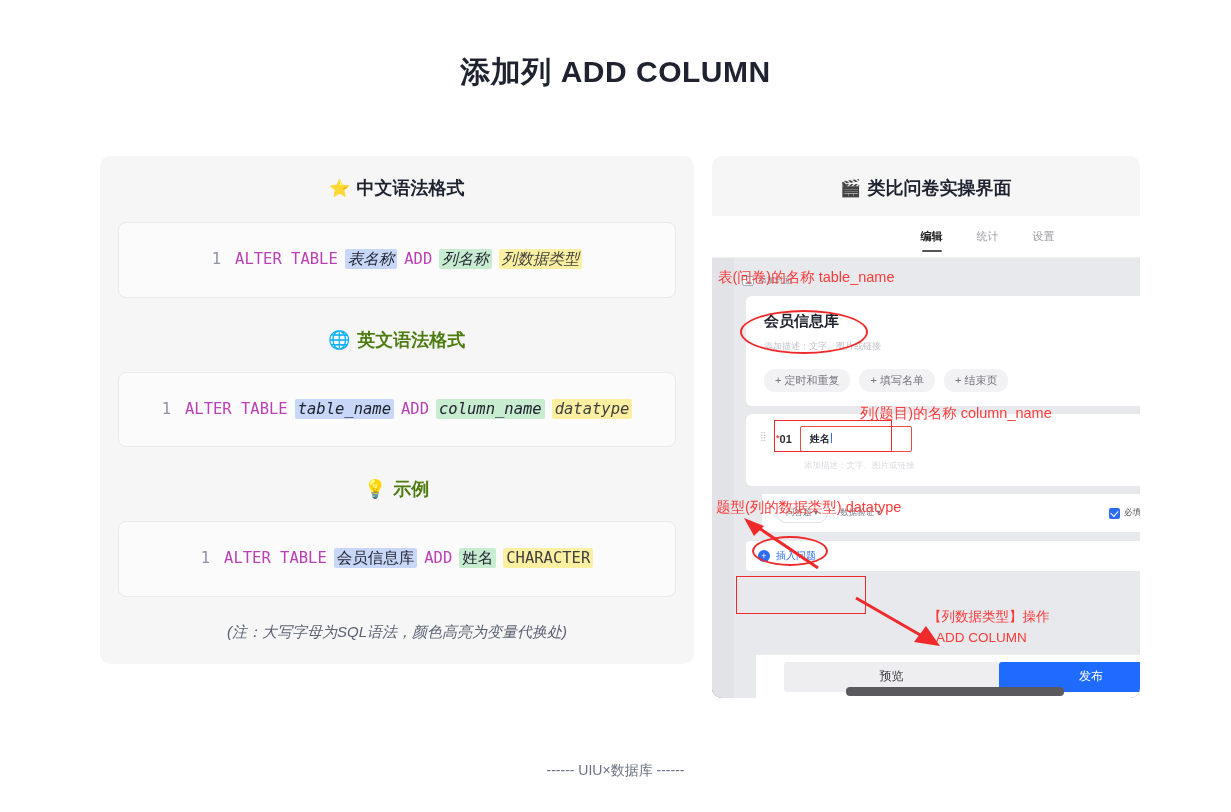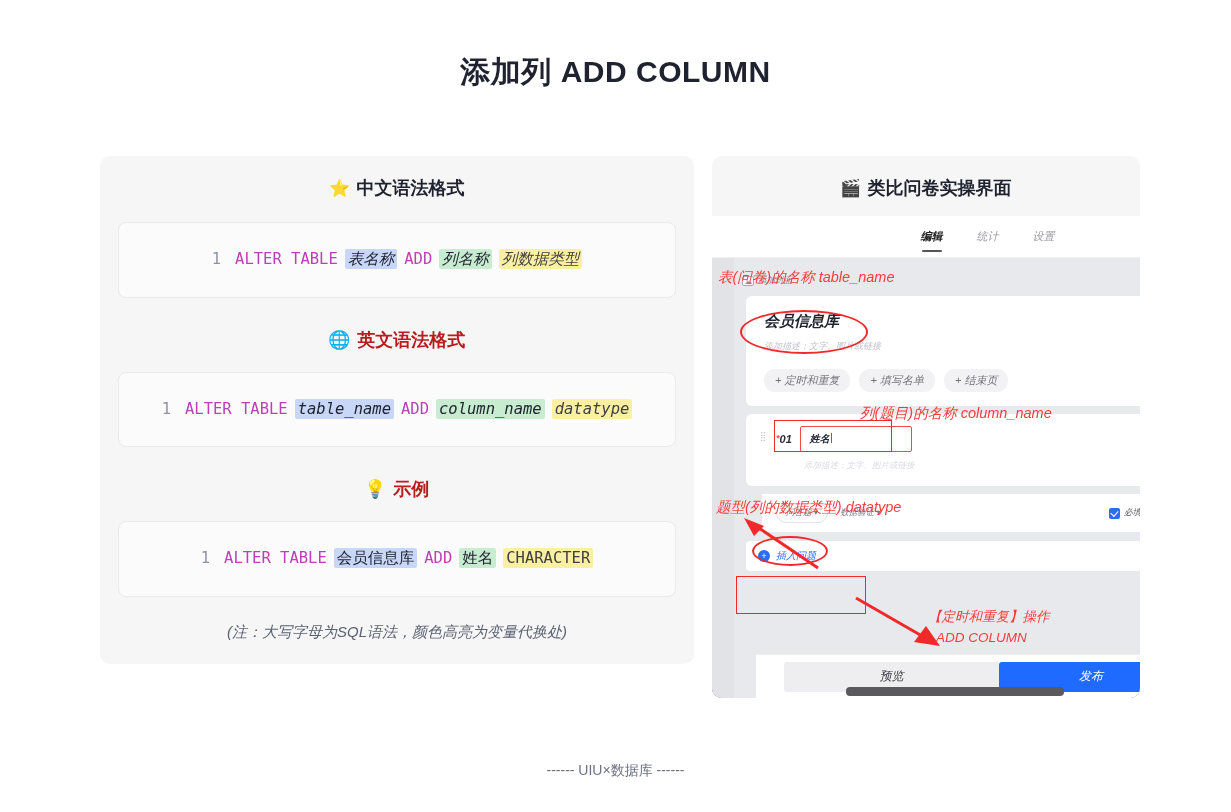--- a/index.html
+++ b/index.html
@@ -46,21 +46,21 @@
     color: #1f2330;
     margin-bottom: 22px;
   }
   .panel-heading .ic { margin-right: 6px; font-size: 17px; }
   .panel.right .panel-heading { margin-bottom: 16px; }
 
   .sub-heading {
     text-align: center;
     font-size: 18px;
     font-weight: bold;
-    color: #b91c1c;
+    color: #4d7c0f;
     margin: 30px 0 20px 0;
   }
   .sub-heading .ic { margin-right: 6px; }
 
   
   .code-block {
     background: #fbfbfc;
     border: 1px solid #e9e9ee;
     border-radius: 8px;
     padding: 26px 10px;
@@ -92,21 +92,20 @@
 
   
   .shot {
     position: relative;
     width: 471px;
     height: 482px;
     background: #0f172a;
     overflow: hidden;
     font-size: 9px;
     color: #333;
-    font-style: italic;
   }
   .shot-tabs {
     height: 42px;
     background: #fff;
     display: flex;
     align-items: center;
     justify-content: center;
     gap: 34px;
     padding-left: 80px;
     border-bottom: 1px solid #f0f0f2;
@@ -382,20 +381,20 @@
           <polygon points="2,2 22,10 12,20" fill="#f02a2a"></polygon>
         </svg>
 
         <div class="rbox" style="left:62px; top:204px; width:118px; height:32px;"></div>
 
         <div class="rbox" style="left:24px; top:360px; width:130px; height:38px;"></div>
         <svg class="arrow" width="110" height="60" style="left:140px; top:378px;">
           <line x1="4" y1="4" x2="70" y2="42" stroke="#f02a2a" stroke-width="3"></line>
           <polygon points="88,52 62,48 74,32" fill="#f02a2a"></polygon>
         </svg>
-        <div class="anno small" style="left:216px; top:392px;">【定时和重复】操作</div>
+        <div class="anno small" style="left:216px; top:392px;">【列数据类型】操作</div>
         <div class="anno small" style="left:224px; top:414px;">ADD COLUMN</div>
       </div>
     </div>
   </div>
 
   <div class="page-footer">------ UIU×数据库 ------</div>
 </div>
 
 </body></html>

